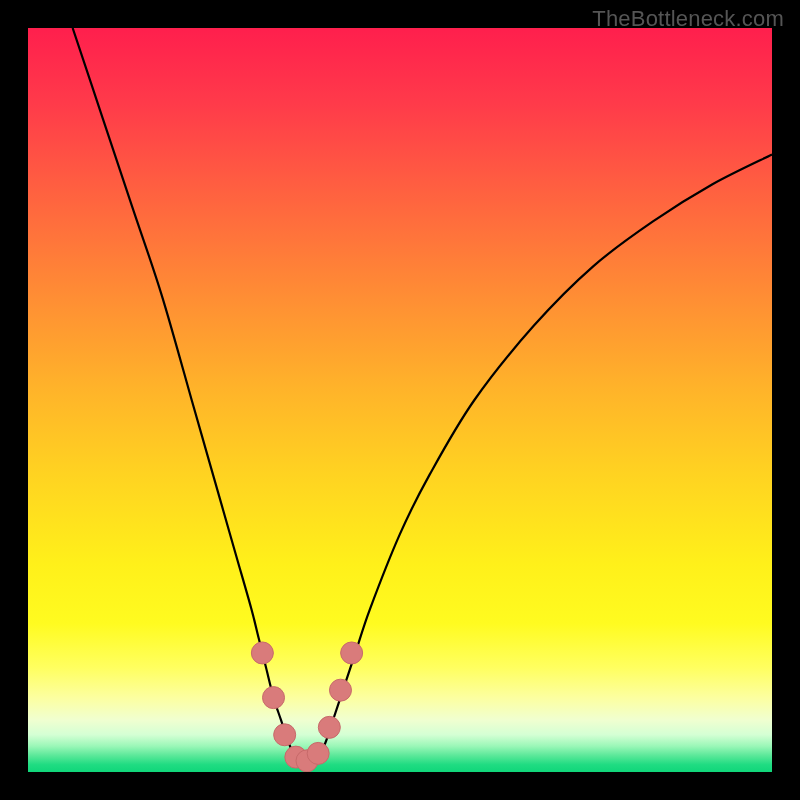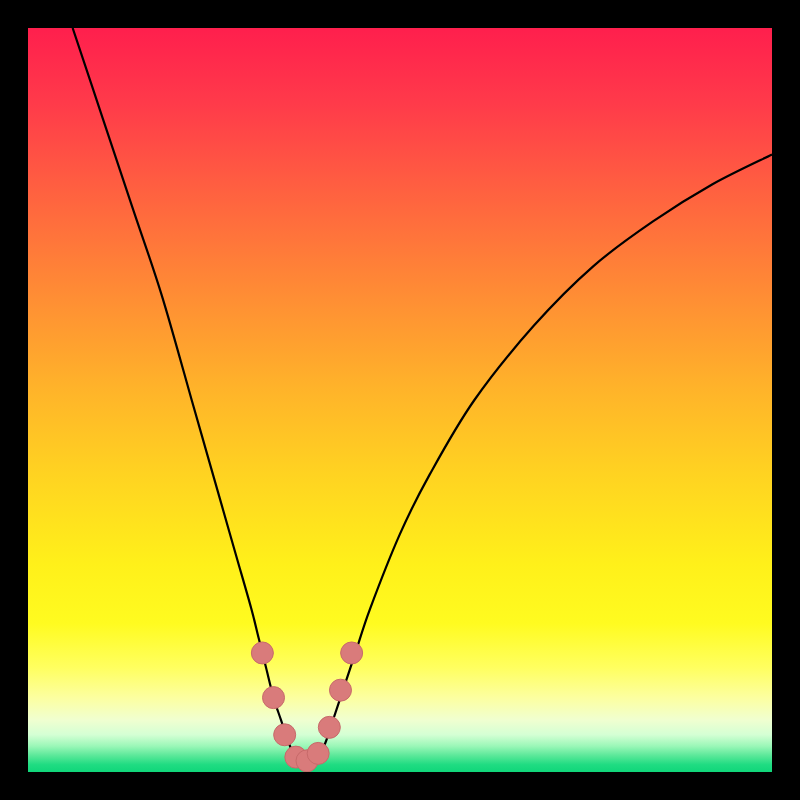--- a/index.html
+++ b/index.html
@@ -37,20 +37,21 @@
     letter-spacing: 0.2px;
     user-select: none;
   }
   svg { display: block; }
 </style>
 </head>
 <body>
 
 <div class="frame">
 
+  <div class="watermark">TheBottleneck.com</div>
 
   <div class="plot">
     <svg id="chart-svg" width="744" height="744" viewBox="0 0 744 744">
       <defs>
         <linearGradient id="bg-grad" x1="0" y1="0" x2="0" y2="1">
             <stop offset="0%" stop-color="#ff1f4d"></stop>
             <stop offset="10%" stop-color="#ff3a4a"></stop>
             <stop offset="22%" stop-color="#ff6140"></stop>
             <stop offset="35%" stop-color="#ff8a35"></stop>
             <stop offset="48%" stop-color="#ffb22a"></stop>

